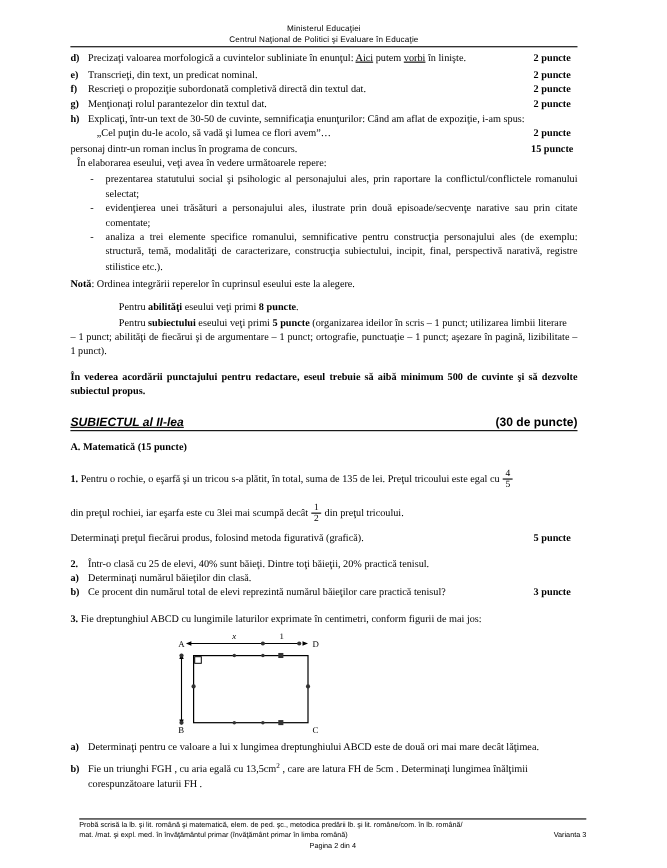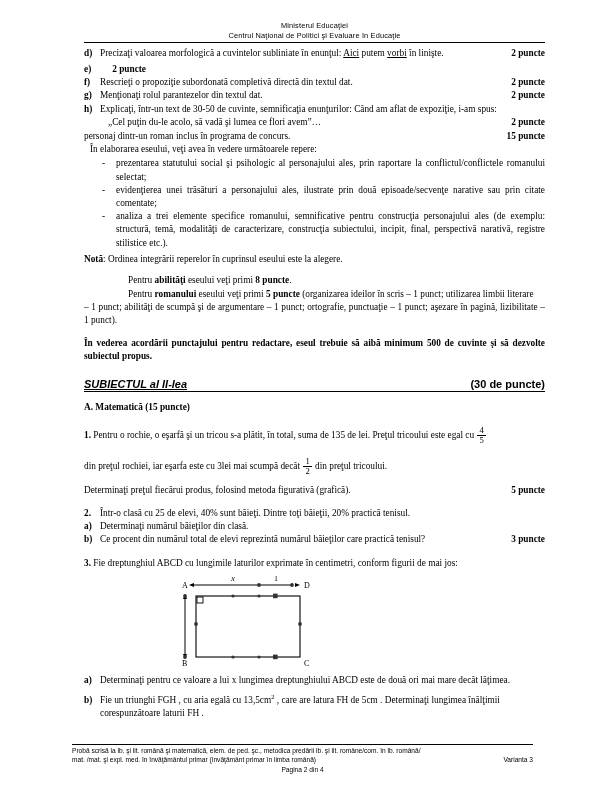--- a/index.html
+++ b/index.html
@@ -9,21 +9,21 @@
   }
   body {
     width: 606px; height: 789px;
     position: relative;
     font-family: "Liberation Serif", "DejaVu Serif", serif;
     color: #000000;
     overflow: hidden;
   }
   .page {
     position: absolute;
-    left: 84px; top: 0;
+    left: 64px; top: 0;
     width: 461px; height: 789px;
   }
 
   
   .hdr {
     text-align: center;
     font-family: "Liberation Sans", "DejaVu Sans", sans-serif;
     font-size: 7.4px;
     line-height: 9.6px;
     padding-top: 21px;
@@ -50,21 +50,21 @@
     width: 16px;
     flex: 0 0 16px;
     font-weight: bold;
     text-align: left;
   }
   .qtxt { flex: 1 1 auto; }
   .pts {
     flex: 0 0 auto;
     font-weight: bold;
     white-space: nowrap;
-    text-align: right;
+    text-align: center;
     min-width: 46px;
   }
 
   
   .para {
     font-size: 9.3px;
     line-height: 13.4px;
     text-align: justify;
   }
 
@@ -139,20 +139,21 @@
   </div>
 
   <div class="qrow" style="margin-top:4px">
     <span class="qlet">d)</span>
     <span class="qtxt"><span>Precizaţi valoarea morfologică a cuvintelor subliniate în enunţul: </span><span class="it ul">Aici</span><span class="it"> putem </span><span class="it ul">vorbi</span><span class="it"> în linişte.</span></span>
     <span class="pts">2 puncte</span>
   </div>
 
   <div class="qrow" style="margin-top:2px">
     <span class="qlet">e)</span>
+    <span class="qtxt">Transcrieţi, din text, un predicat nominal.</span>
     <span class="pts">2 puncte</span>
   </div>
 
   <div class="qrow">
     <span class="qlet">f)</span>
     <span class="qtxt">Rescrieţi o propoziţie subordonată completivă directă din textul dat.</span>
     <span class="pts">2 puncte</span>
   </div>
 
   <div class="qrow">
@@ -191,24 +192,24 @@
   </div>
 
   <div class="para" style="margin-top:3px">
     <span class="bd">Notă</span><span>: Ordinea integrării reperelor în cuprinsul eseului este la alegere.</span>
   </div>
 
   <div class="para" style="margin-top:8px; padding-left:44px">
     <span>Pentru </span><span class="bd">abilităţi</span><span> eseului veţi primi </span><span class="bd">8 puncte</span><span>.</span>
   </div>
   <div class="para" style="padding-left:44px">
-    <span>Pentru </span><span class="bd">romanului</span><span> eseului veţi primi </span><span class="bd">5 puncte</span><span> (</span><span class="it">organizarea ideilor în scris</span><span> – 1 punct; </span><span class="it">utilizarea limbii literare</span>
+    <span>Pentru </span><span class="bd">subiectului</span><span> eseului veţi primi </span><span class="bd">5 puncte</span><span> (</span><span class="it">organizarea ideilor în scris</span><span> – 1 punct; </span><span class="it">utilizarea limbii literare</span>
   </div>
   <div class="para">
-    <span> – 1 punct; </span><span class="it">abilităţi de scumpă şi de argumentare</span><span> – 1 punct; </span><span class="it">ortografie, punctuaţie</span><span> – 1 punct; </span><span class="it">aşezare în pagină, lizibilitate</span><span> – 1 punct).</span>
+    <span> – 1 punct; </span><span class="it">abilităţi de fiecărui şi de argumentare</span><span> – 1 punct; </span><span class="it">ortografie, punctuaţie</span><span> – 1 punct; </span><span class="it">aşezare în pagină, lizibilitate</span><span> – 1 punct).</span>
   </div>
 
   <div class="para bd" style="margin-top:9px">În vederea acordării punctajului pentru redactare, eseul trebuie să aibă minimum 500 de cuvinte şi să dezvolte subiectul propus.</div>
 
   <div class="subj" style="margin-top:14px">
     <span class="lft">SUBIECTUL al II-lea</span>
     <span>(30 de puncte)</span>
   </div>
 
   <div class="para bd" style="margin-top:9px">A. Matematică (15 puncte)</div>

